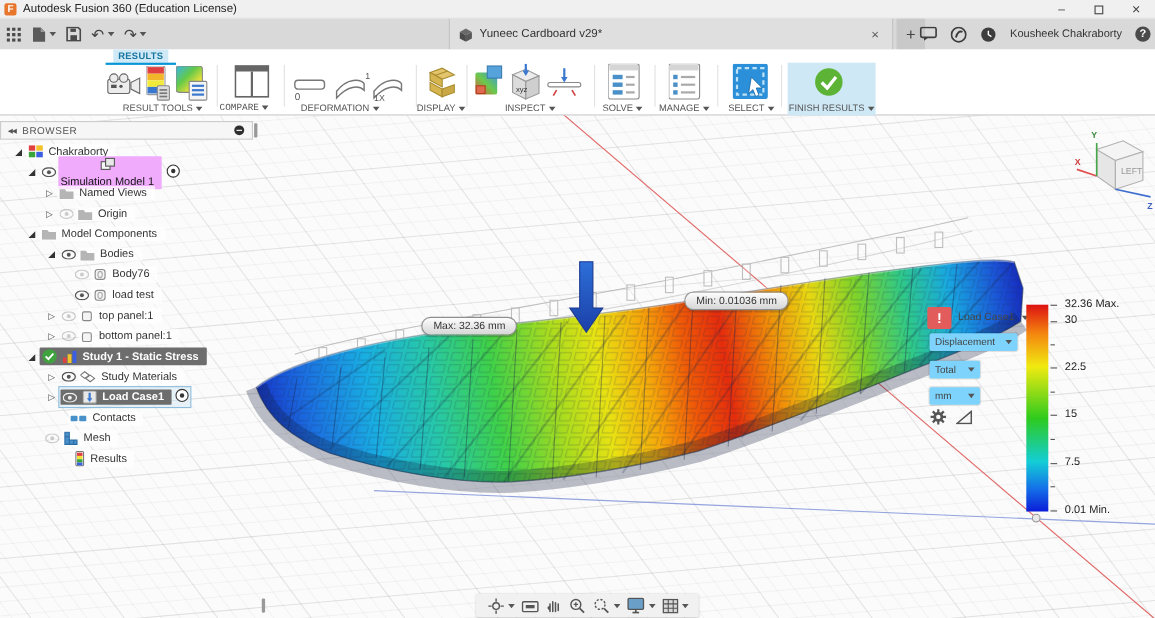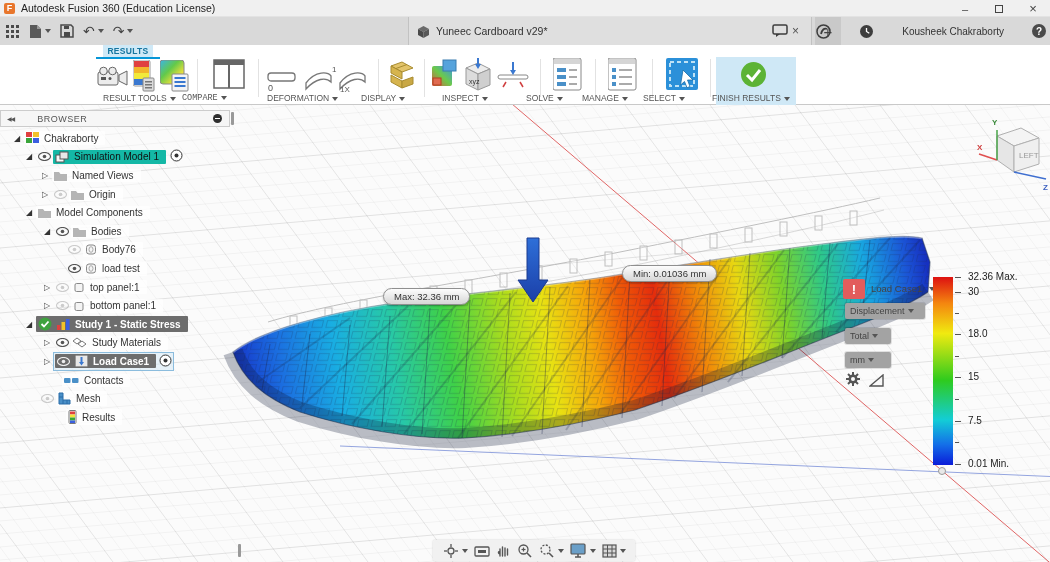--- a/index.html
+++ b/index.html
@@ -23,33 +23,33 @@
   .ico{display:inline-flex;align-items:center;justify-content:center;}
   .caret{width:0;height:0;border-left:3.5px solid transparent;border-right:3.5px solid transparent;
          border-top:4px solid #555;display:inline-block;margin-left:3px;vertical-align:middle;}
   .undoredo{font-size:14px;color:#444;line-height:1;}
   .doc-tab{position:absolute;left:408px;top:0;width:404px;height:28px;background:#dfdfdf;
            border-left:1px solid #c2c2c2;border-right:1px solid #c2c2c2;display:flex;align-items:center;padding:0 8px;}
   .doc-tab .title{font-size:10.5px;color:#333;margin-left:6px;flex:1;}
   .tab-close{color:#555;font-size:12px;padding:0 4px;}
   .newtab-btn{position:absolute;left:815px;top:0;width:26px;height:28px;background:#c9c9c9;color:#444;
               display:flex;align-items:center;justify-content:center;font-size:15px;}
-  .atb-right{position:absolute;right:4px;top:0;height:28px;display:flex;align-items:center;gap:28px;color:#3d3d3d;}
+  .atb-right{position:absolute;right:4px;top:0;height:28px;display:flex;align-items:center;gap:12px;color:#3d3d3d;}
   .user-name{font-size:10px;color:#333;}
   .help-circle{width:14px;height:14px;border-radius:50%;background:#4a4a4a;color:#fff;font-size:10px;font-weight:bold;
                display:flex;align-items:center;justify-content:center;}
 
   
   .ribbon{position:absolute;left:0;top:45px;width:1050px;height:60px;background:#fff;border-bottom:1px solid #c9c9c9;}
   .res-tab{position:absolute;left:103px;top:0;width:50px;height:12px;background:#cfe9f7;color:#16759f;
            font-size:8.5px;font-weight:bold;display:flex;align-items:center;justify-content:center;letter-spacing:.3px;}
   .res-underline{position:absolute;left:96px;top:12px;width:64px;height:2px;background:#0696d7;}
   .sim-btn{position:absolute;left:8px;top:13px;width:80px;height:40px;background:#fff;border:1px solid #c5c5c5;
            border-radius:2px;display:flex;align-items:center;justify-content:center;font-size:9.5px;font-weight:bold;color:#333;}
-  .glabel{position:absolute;top:48px;font-size:8.5px;color:#555;text-align:left;white-space:nowrap;}
+  .glabel{position:absolute;top:48px;font-size:8.5px;color:#555;text-align:center;white-space:nowrap;}
   .gsep{position:absolute;top:14px;height:38px;width:1px;background:#e2e2e2;}
   .finish-block{position:absolute;left:716px;top:12px;width:80px;height:48px;background:#cfe8f6;}
   .check-circle{position:absolute;left:741px;top:17px;width:25px;height:25px;border-radius:50%;background:#5cb335;}
   .ricon{position:absolute;}
 
   
   #scene{position:absolute;left:0;top:105px;width:1050px;height:457px;}
   .pill{position:absolute;height:17px;border:1px solid #8f8f8f;border-radius:9px;
         background:linear-gradient(#fdfdfd,#d6d6d6);box-shadow:0 1px 2px rgba(0,0,0,.25);
         font-size:9.5px;color:#333;display:flex;align-items:center;justify-content:center;padding:0 10px;white-space:nowrap;}
@@ -61,31 +61,31 @@
   .dot-ic{width:9px;height:9px;border-radius:50%;background:#2e2e2e;margin-left:auto;margin-right:7px;position:relative;}
   .dot-ic::after{content:"";position:absolute;left:2px;top:4px;width:5px;height:1px;background:#fff;}
   .panel-handle{position:absolute;width:3px;height:13px;background:#999;border-radius:1px;}
   .tree{position:absolute;left:0;top:129px;width:230px;font-size:10px;color:#333;}
   .trow{height:18.6px;display:flex;align-items:center;}
   .tcaret{width:14px;font-size:8px;color:#333;text-align:center;flex:none;}
   .tcaret.col{color:#444;}
   .vis{width:17px;flex:none;display:flex;justify-content:center;}
   .ghost{opacity:.28;}
   .chip{display:inline-flex;align-items:center;background:rgba(255,255,255,.72);padding:1px 7px 1px 2px;border-radius:1px;gap:5px;}
-  .chip.mid{background:#14b8a6;color:#111;}
+  .chip.mid{background:#f0abfc;color:#111;flex-direction:column;}
   .chip.dark{background:#6d6d6d;color:#fff;font-weight:bold;}
   .activebox{display:inline-flex;align-items:center;background:rgba(205,228,245,.45);outline:1px solid #8bbcdd;padding:1px;gap:3px;}
   .target-ic{margin-left:4px;}
 
   
   .warn-box{position:absolute;left:843px;top:279px;width:22px;height:20px;background:#e25c5c;border-radius:2px;
             color:#fff;font-weight:bold;font-size:13px;display:flex;align-items:center;justify-content:center;}
   .rp-label{position:absolute;font-size:9.5px;color:#444;display:flex;align-items:center;gap:4px;}
-  .rp-drop{position:absolute;background:#a3a3a3;border-radius:2px;box-shadow:0 0 0 1px rgba(0,0,0,.1);
-           font-size:9px;color:#444;display:flex;align-items:center;padding:0 5px;}
+  .rp-drop{position:absolute;background:#7dd3fc;border-radius:2px;box-shadow:0 0 0 1px rgba(0,0,0,.1);
+           font-size:9px;color:#444;display:flex;align-items:center;padding:0 5px;justify-content:space-between;}
 
   
   .legend-bar{position:absolute;left:933px;top:277px;width:20px;height:188px;
       background:linear-gradient(180deg,#dd1111 0%,#f4860f 14%,#f0ea10 30%,#2ecb1e 55%,#13cdd6 76%,#1470e8 89%,#0b1cd8 100%);}
   .ltick{position:absolute;width:6px;height:1px;background:#555;left:955px;}
   .llab{position:absolute;left:968px;font-size:10px;color:#222;white-space:nowrap;}
 
   
   .comments-bar{position:absolute;left:0;top:541px;width:236px;height:20px;background:#f0f0f0;border:1px solid #d8d8d8;
                 display:flex;align-items:center;font-size:9px;color:#666;letter-spacing:.5px;}
@@ -568,21 +568,21 @@
           <line x1="836" y1="332" x2="920" y2="240"></line>
       </g>
     </g>
 
     <polygon points="527,238 539,238 539,280 548,280 533,302 518,280 527,280" fill="url(#arrowg)" stroke="#1b3a8f" stroke-width="1"></polygon>
   </svg>
 
   <div class="pill" style="left:383px;top:288px;">Max: 32.36 mm</div>
   <div class="pill" style="left:622px;top:265px;">Min: 0.01036 mm</div>
 
-  <div class="panel-header" style="left:0;top:110px;width:230px;height:17px;gap:17px;">
+  <div class="panel-header" style="left:0;top:110px;width:230px;height:17px;">
     <span class="collapse-ic">◀◀</span>
     <span>BROWSER</span>
     <span class="dot-ic"></span>
   </div>
   <div class="panel-handle" style="left:231px;top:112px;"></div>
 
   <div class="tree">
 
     <div class="trow" style="padding-left:10px">
       <span class="tcaret">◢</span>
@@ -874,21 +874,21 @@
   <div class="ltick" style="top:313px;width:4px"></div>
   <div class="ltick" style="top:334px"></div>
   <div class="ltick" style="top:356px;width:4px"></div>
   <div class="ltick" style="top:377px"></div>
   <div class="ltick" style="top:399px;width:4px"></div>
   <div class="ltick" style="top:421px"></div>
   <div class="ltick" style="top:442px;width:4px"></div>
   <div class="ltick" style="top:464px"></div>
   <div class="llab" style="top:271px">32.36 Max.</div>
   <div class="llab" style="top:286px">30</div>
-  <div class="llab" style="top:328px">18.0</div>
+  <div class="llab" style="top:328px">22.5</div>
   <div class="llab" style="top:371px">15</div>
   <div class="llab" style="top:415px">7.5</div>
   <div class="llab" style="top:458px">0.01 Min.</div>
 
   <svg style="position:absolute;left:975px;top:112px;" width="75" height="80">
     <polygon points="22,24 46,16 64,26 39,34" fill="#f4f4f4" stroke="#b0b0b0"></polygon>
     <polygon points="22,24 39,34 39,60 22,48" fill="#e6e6e6" stroke="#b0b0b0"></polygon>
     <polygon points="39,34 64,26 64,52 39,60" fill="#efefef" stroke="#b0b0b0"></polygon>
     <text x="44" y="46" font-size="8" fill="#999"><tspan id="vc-face">LEFT</tspan></text>
     <line x1="22" y1="48" x2="4" y2="42" stroke="#e05050" stroke-width="1.5"></line>

